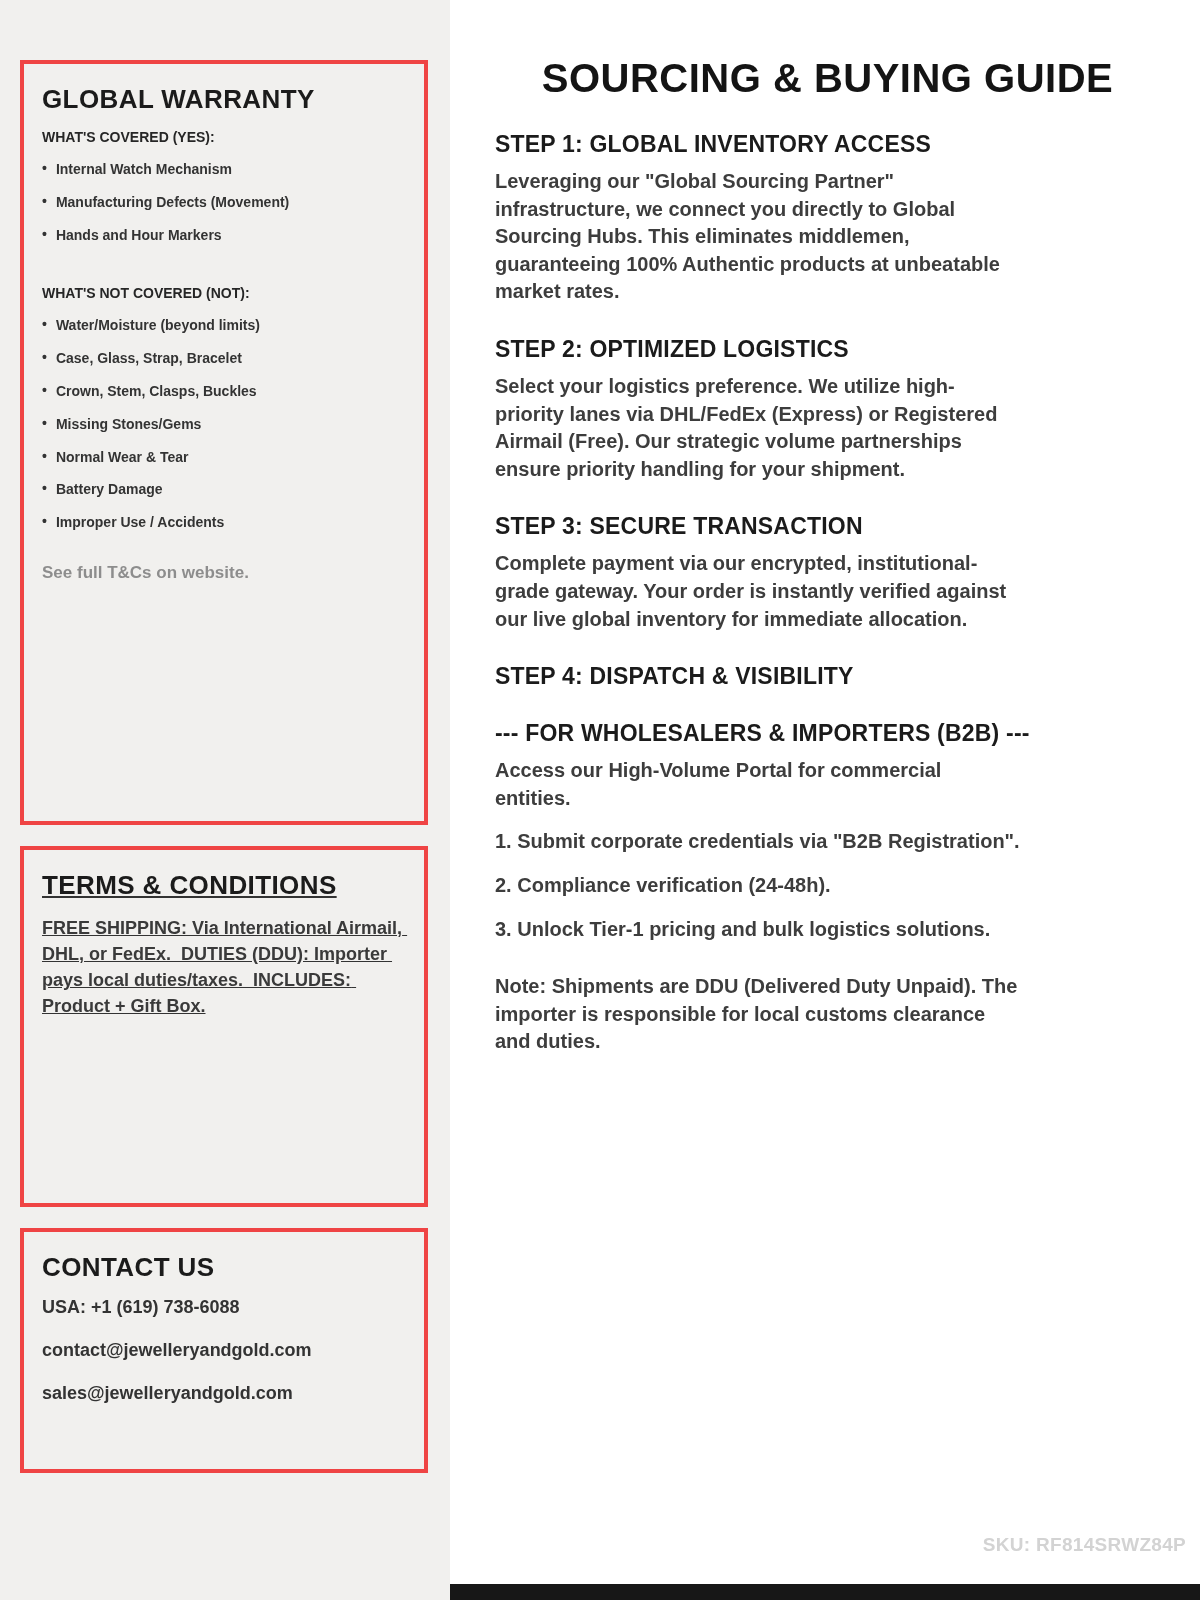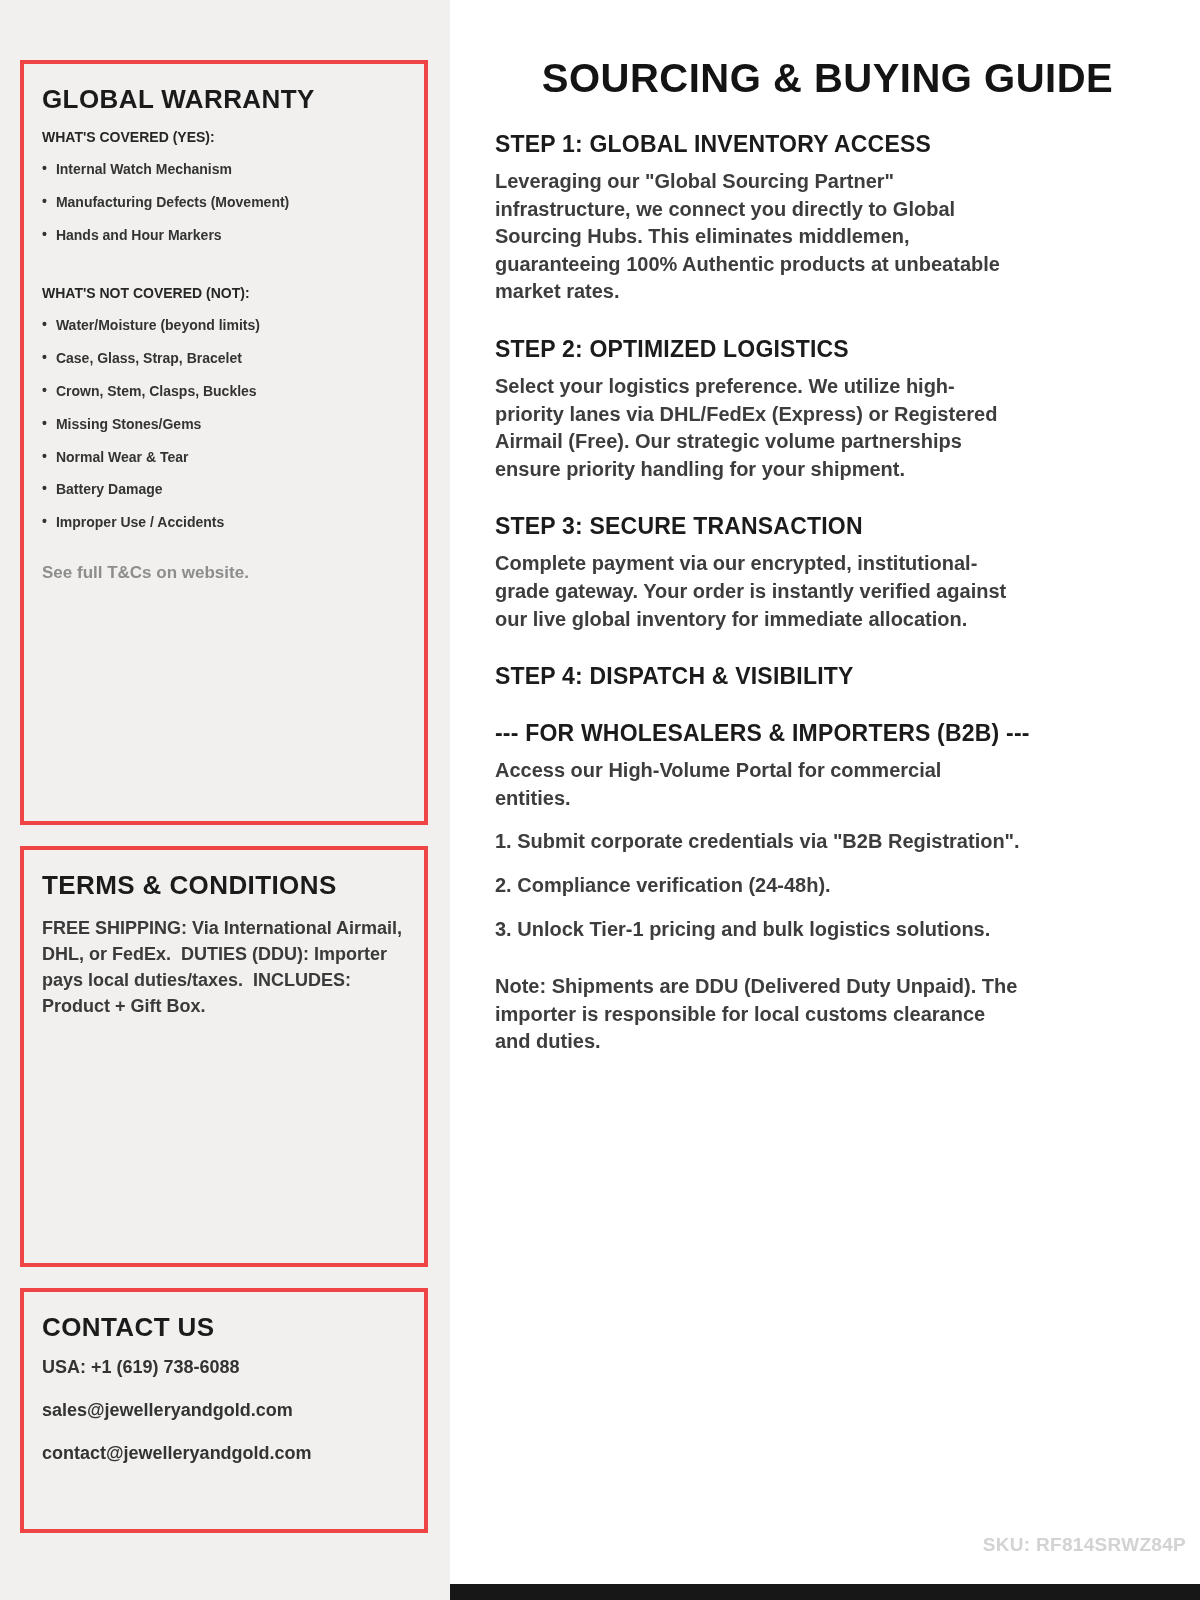--- a/index.html
+++ b/index.html
@@ -18,21 +18,21 @@
     background: #f1f0ee;
     padding: 60px 22px 0 20px;
   }
   .box {
     border: 4px solid #ef4444;
     padding: 14px 18px;
     margin-bottom: 21px;
     background: transparent;
   }
   .box-warranty { height: 765px; }
-  .box-terms    { height: 421px; }
+  .box-terms    { height: 361px; text-decoration: underline; }
   .box-contact  { height: 245px; }
 
   .box-title {
     font-size: 26px; font-weight: 800; color: #1b1b1b;
     letter-spacing: 0.4px; margin: 6px 0 14px;
   }
   .sub-title {
     font-size: 14px; font-weight: 700; color: #262626;
     margin: 6px 0 16px;
   }
@@ -117,22 +117,22 @@
     </section>
 
     <section class="box box-terms">
       <h2 class="box-title">TERMS &amp; CONDITIONS</h2>
       <p class="terms-body">FREE SHIPPING: Via International Airmail, DHL, or FedEx.  DUTIES (DDU): Importer pays local duties/taxes.  INCLUDES: Product + Gift Box.</p>
     </section>
 
     <section class="box box-contact">
       <h2 class="box-title">CONTACT US</h2>
       <p class="contact-line">USA: +1 (619) 738-6088</p>
+      <p class="contact-line">contact@jewelleryandgold.com</p>
       <p class="contact-line">sales@jewelleryandgold.com</p>
-      <p class="contact-line">contact@jewelleryandgold.com</p>
     </section>
 
   </aside>
 
   <main class="main">
 
     <h1 class="main-title">SOURCING &amp; BUYING GUIDE</h1>
 
     <section class="step">
       <h2 class="step-heading">STEP 1: GLOBAL INVENTORY ACCESS</h2>

